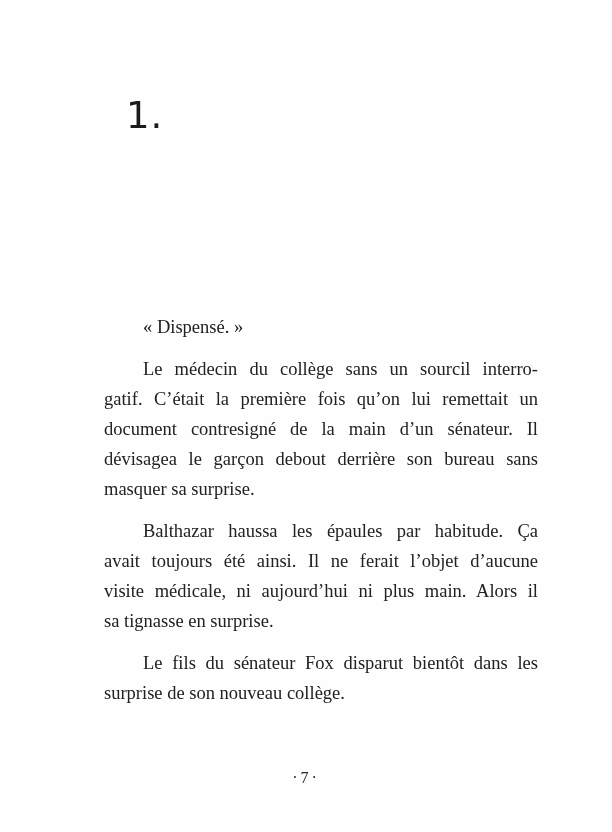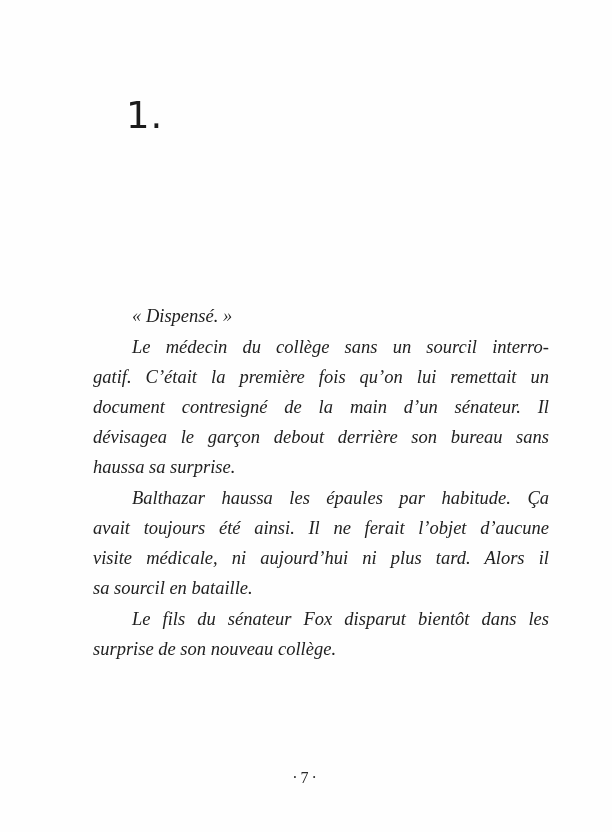--- a/index.html
+++ b/index.html
@@ -34,23 +34,22 @@
     position: absolute;
     left: 92px;
     top: 300px;
     width: 458px;
     font-size: 18.5px;
     line-height: 30px;
     text-align: justify;
     overflow: hidden;
   }
   .para {
-    margin: 1px;
+    margin: 12px;
     padding: 0;
-    font-style: italic;
   }
   .line {
     display: block;
     white-space: nowrap;
   }
   .line.just {
     text-align: justify;
     text-align-last: justify;
   }
   .line.indent {
@@ -78,28 +77,28 @@
 
     <p class="para">
       <span class="line indent">« Dispensé. »</span>
     </p>
 
     <p class="para">
       <span class="line indent just">Le médecin du collège sans un sourcil interro-</span>
       <span class="line just">gatif. C’était la première fois qu’on lui remettait un</span>
       <span class="line just">document contresigné de la main d’un sénateur. Il</span>
       <span class="line just">dévisagea le garçon debout derrière son bureau sans</span>
-      <span class="line">haussa sa surprise.</span>
+      <span class="line">masquer sa surprise.</span>
     </p>
 
     <p class="para">
       <span class="line indent just">Balthazar haussa les épaules par habitude. Ça</span>
       <span class="line just">avait toujours été ainsi. Il ne ferait l’objet d’aucune</span>
-      <span class="line just">visite médicale, ni aujourd’hui ni plus tard. Alors il</span>
-      <span class="line">sa sourcil en bataille.</span>
+      <span class="line just">visite médicale, ni aujourd’hui ni plus main. Alors il</span>
+      <span class="line">sa tignasse en surprise.</span>
     </p>
 
 
     <p class="para">
       <span class="line indent just">Le fils du sénateur Fox disparut bientôt dans les</span>
       <span class="line">surprise de son nouveau collège.</span>
     </p>
 
   </div>
 

